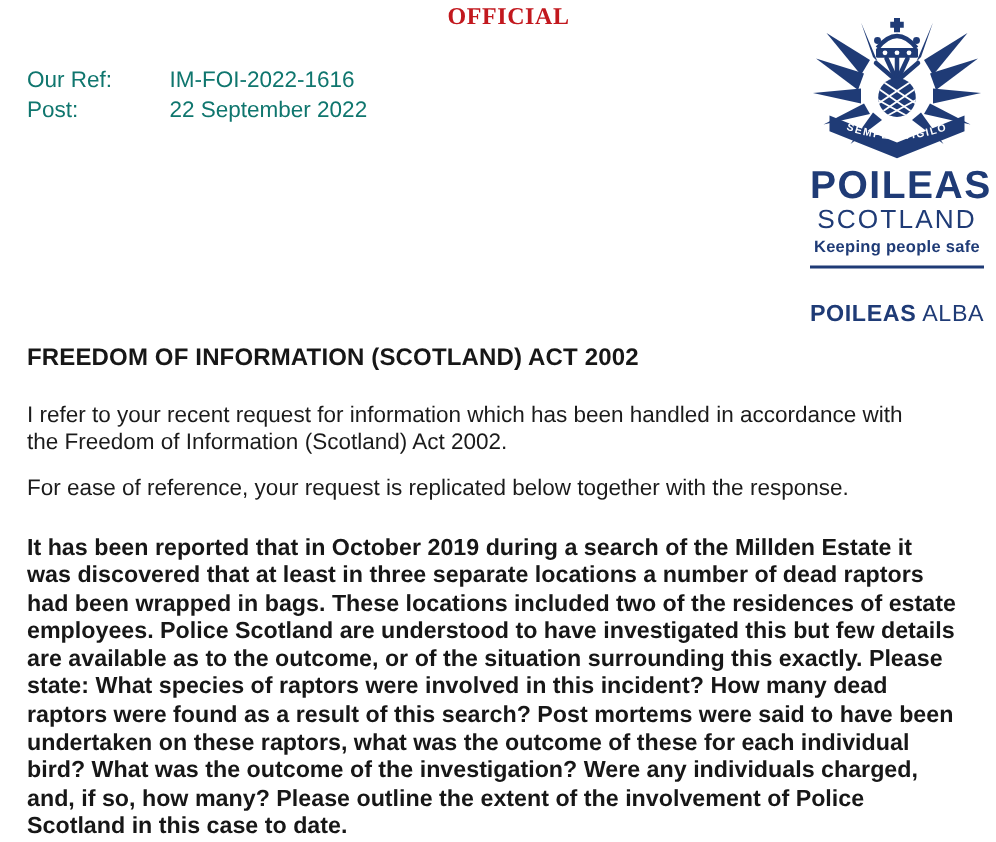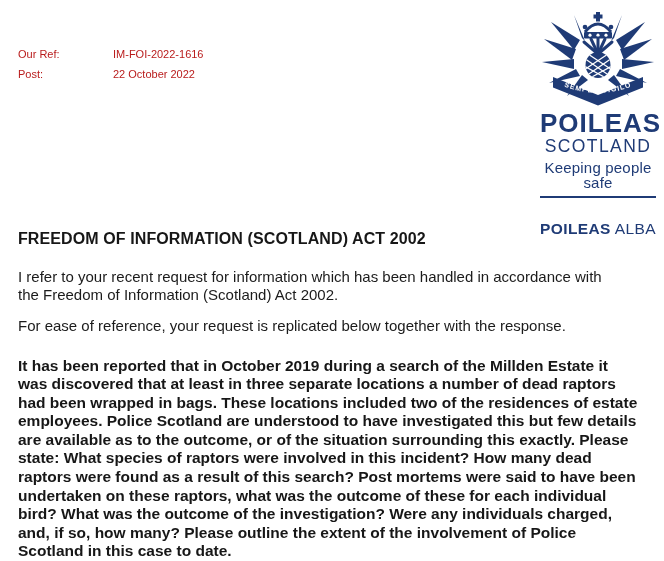--- a/index.html
+++ b/index.html
@@ -24,23 +24,23 @@
     left: 7px;
     font-family: "Liberation Serif", serif;
     font-weight: 700;
     font-size: 16px;
     letter-spacing: 0.4px;
     color: #c2181e;
   }
   .ref-block {
     position: absolute;
     left: 18px; top: 44px;
-    font-size: 11px;
+    font-size: 15px;
     line-height: 20px;
-    color: #b91c1c;
+    color: #0f766e;
   }
   .ref-label { display: inline-block; width: 95px; }
   
   .logo {
     position: absolute;
     left: 540px; top: 12px;
     width: 116px;
     text-align: center;
     color: #1f3b76;
   }
@@ -53,24 +53,25 @@
     margin-top: 2px;
   }
   .logo-scotland {
     font-size: 17.5px;
     font-weight: 400;
     letter-spacing: 1.4px;
     line-height: 1;
     margin-top: 2px;
   }
   .logo-tagline {
-    font-size: 15px;
+    font-size: 11px;
     line-height: 1;
     margin-top: 4px;
     letter-spacing: 0.2px;
+    font-weight: bold;
   }
   .logo-rule {
     height: 2px;
     background: #1f3b76;
     margin-top: 6px;
   }
   .logo-gaelic {
     font-size: 15.5px;
     line-height: 1;
     margin-top: 23px;
@@ -107,27 +108,30 @@
     line-height: 18.6px;
     font-weight: 700;
     color: #171717;
   }
 </style>
 </head>
 <body>
 
 <div class="page">
 
+  <div class="official">
+    <span>OFFICIAL</span>
+  </div>
 
   <div class="ref-block">
     <div>
       <span class="ref-label">Our Ref:</span><span>IM-FOI-2022-1616</span>
     </div>
     <div>
-      <span class="ref-label">Post:</span><span>22 October 2022</span>
+      <span class="ref-label">Post:</span><span>22 September 2022</span>
     </div>
   </div>
 
   <div class="logo">
     <svg viewBox="0 0 116 96" width="116" height="96" xmlns="http://www.w3.org/2000/svg">
       <defs>
         <clipPath id="bulbClip">
             <ellipse cx="58" cy="53" rx="12.5" ry="13"></ellipse>
           </clipPath>
       </defs>

